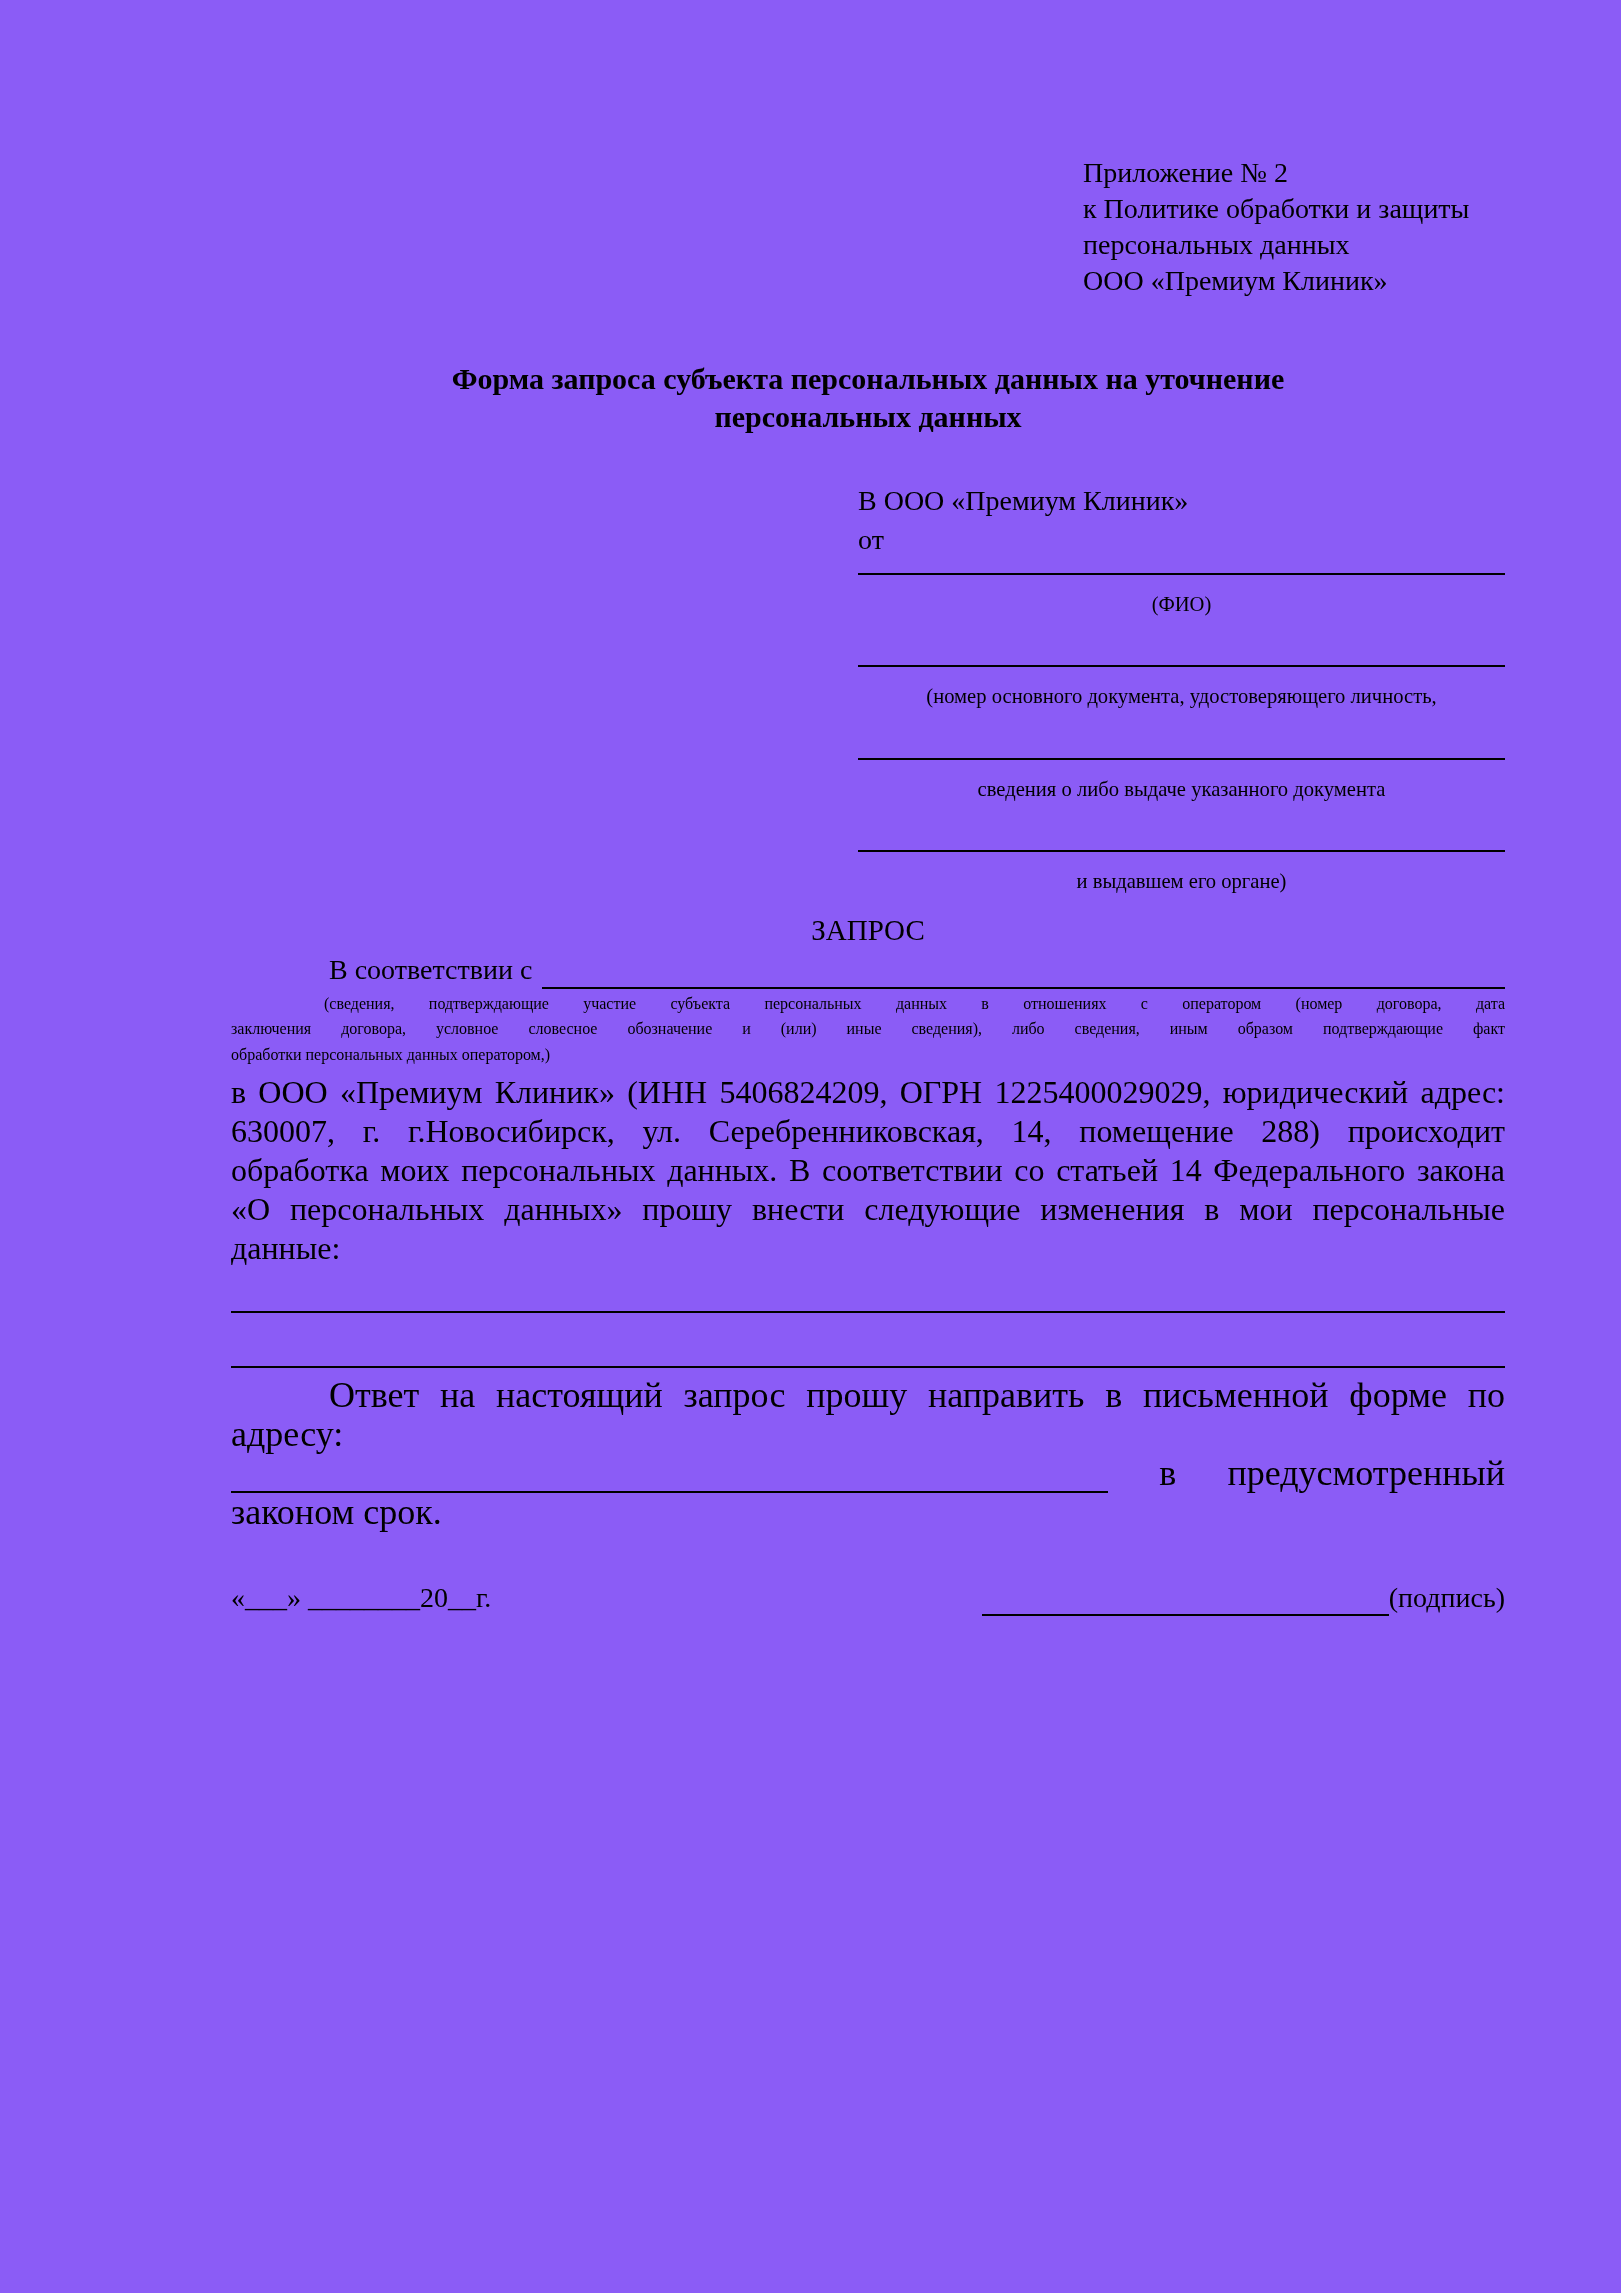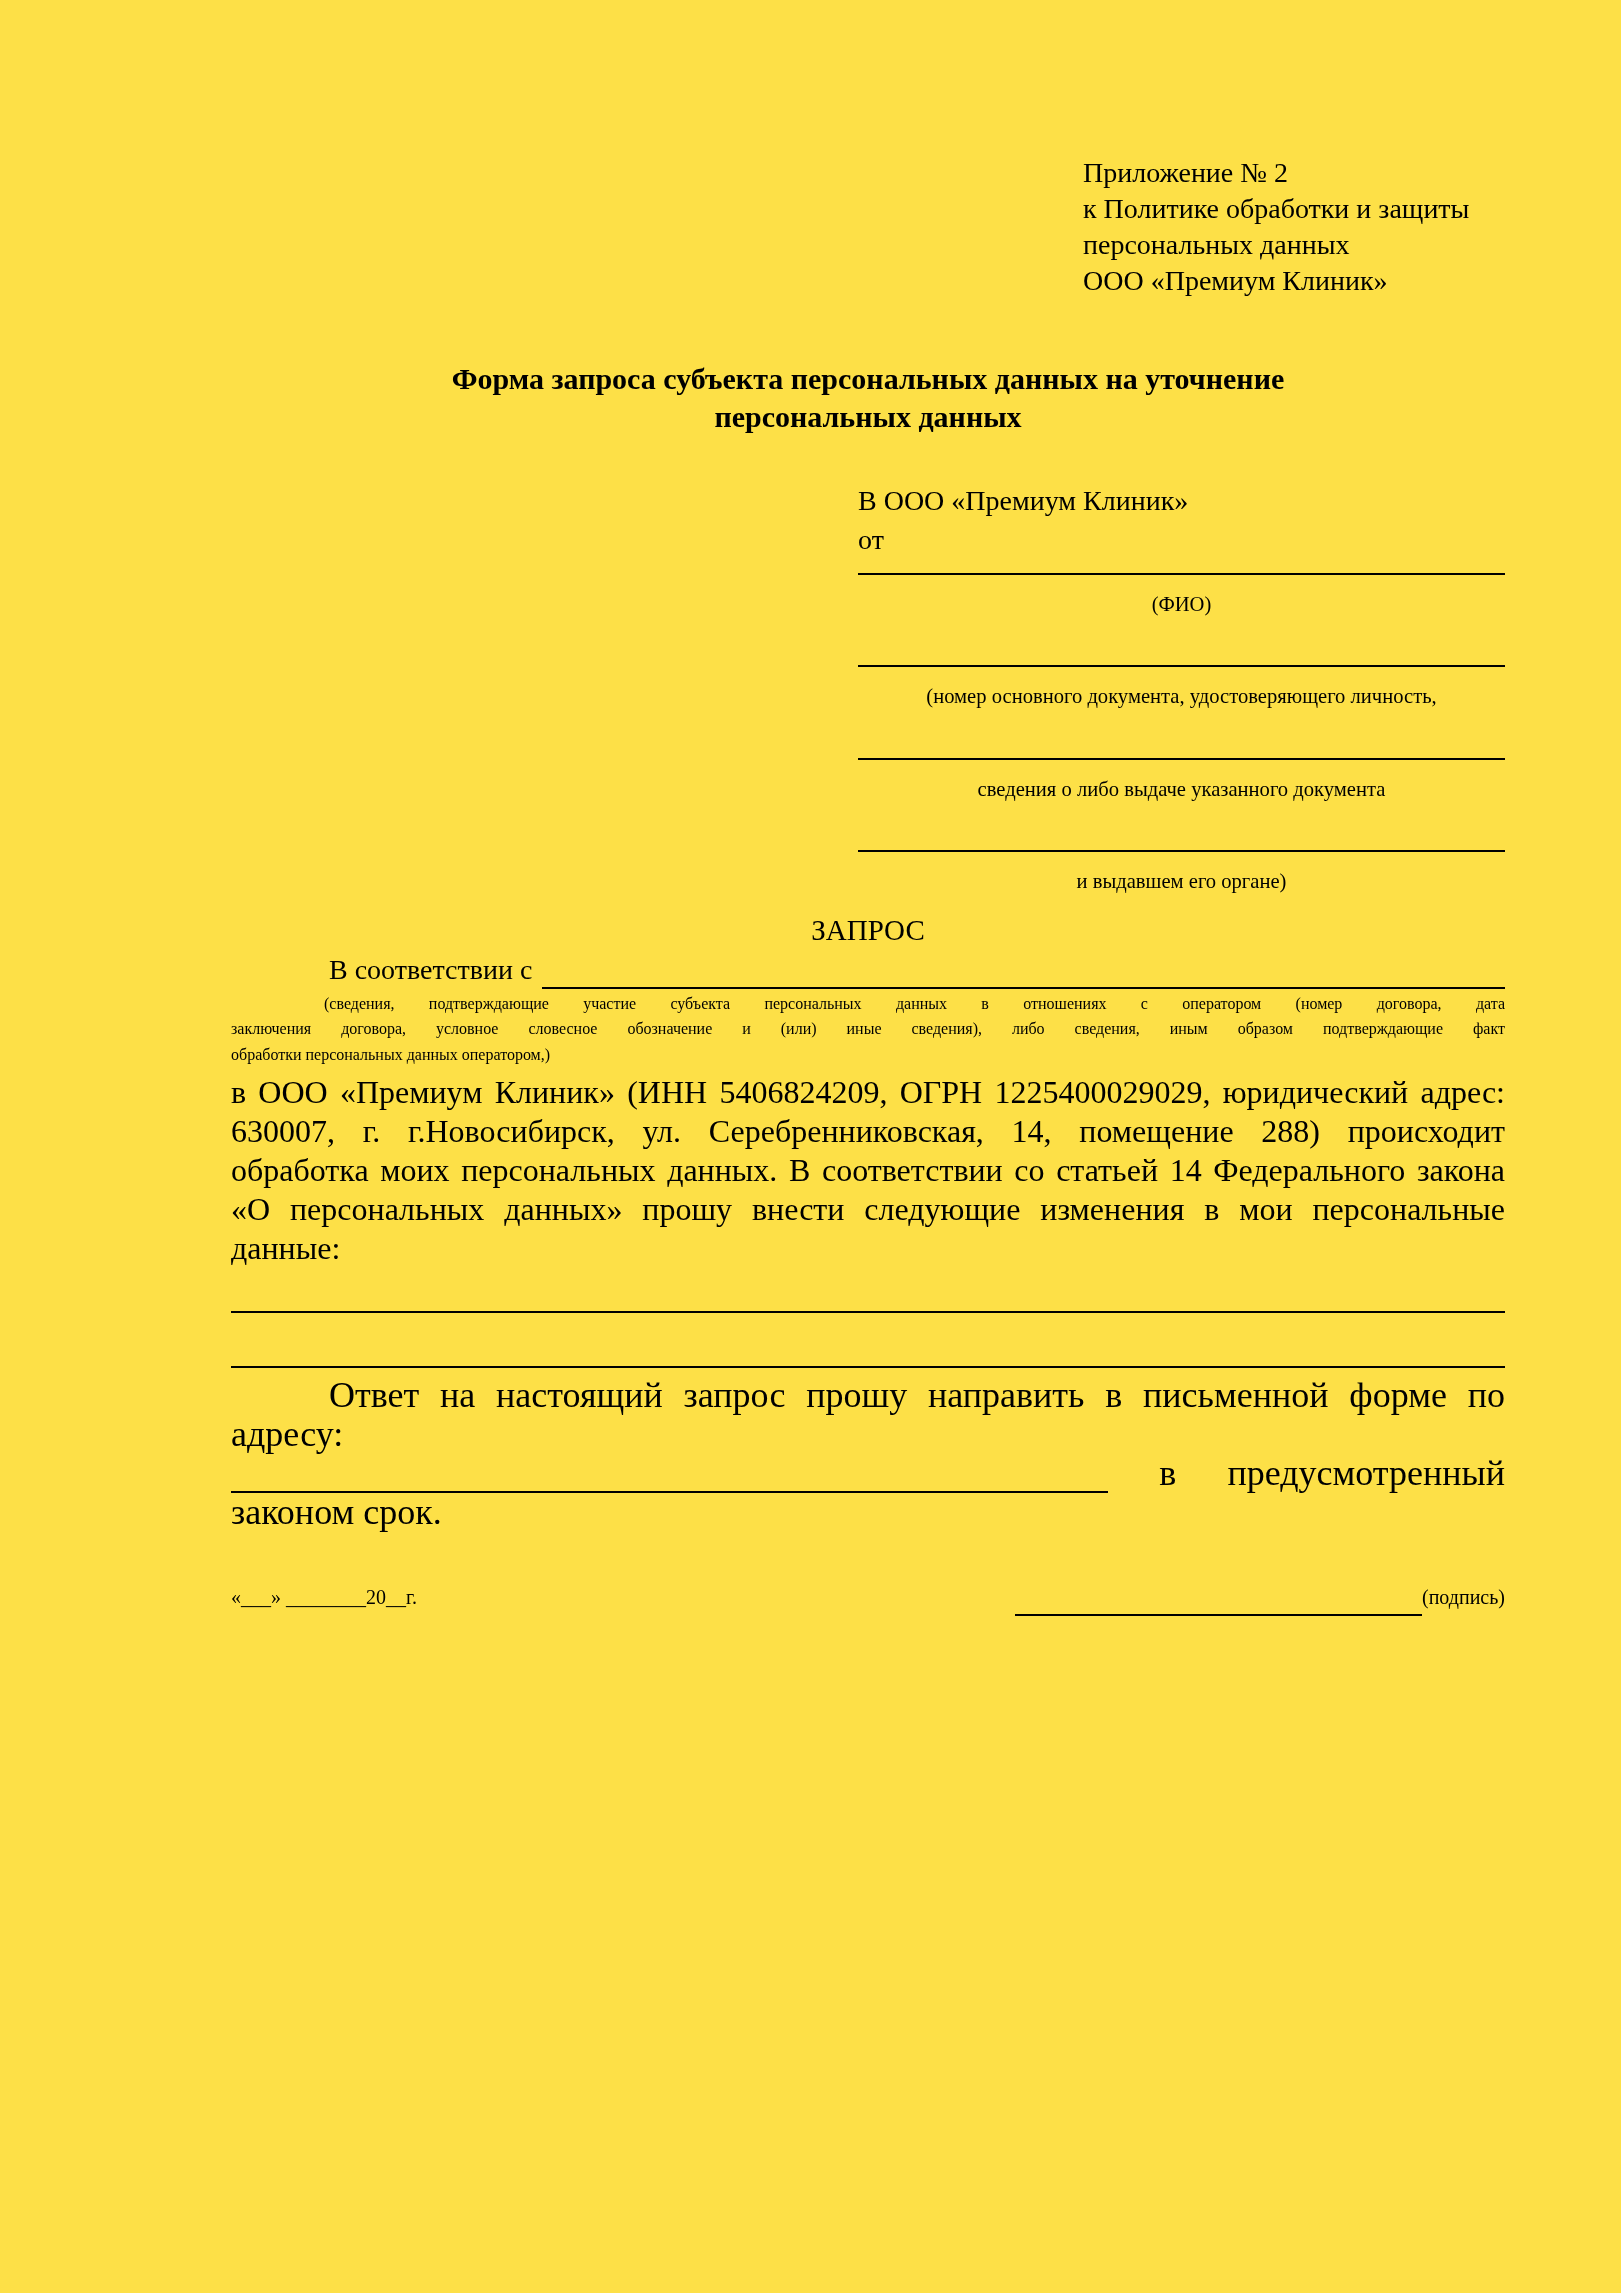--- a/index.html
+++ b/index.html
@@ -1,17 +1,17 @@
 <!DOCTYPE html>
 <html><head>
 <meta charset="utf-8">
 <style>
   html,body{margin:0;padding:0;background:#888;}
   .page{
-    width:1621px;height:2294px;background:#fde047;margin:0 auto;
+    width:1621px;height:2294px;background:#8b5cf6;margin:0 auto;
     font-family:"Liberation Serif","DejaVu Serif",serif;color:#000;
     position:relative;overflow:hidden;
   }
   .content{padding:155px 116px 0 231px;}
   
   .annex{margin-left:852px;font-size:28px;line-height:36px;}
   
   .doc-title{margin-top:61px;text-align:center;font-weight:bold;font-size:30px;line-height:38px;}
   
   .addressee{margin-top:45px;margin-left:627px;width:647px;font-size:28px;line-height:39px;}
@@ -29,21 +29,21 @@
   .body-par{margin-top:5.9px;font-size:32px;line-height:39px;}
   .body-par .jline{text-align:justify;text-align-last:justify;}
   .rule{border-bottom:2.9px solid #000;height:0;}
   .rule-1{margin-top:43px;}
   .rule-2{margin-top:53px;}
   .reply{font-size:36px;line-height:39px;}
   .reply-l1{margin-top:7.8px;text-indent:98px;text-align:justify;text-align-last:justify;}
   .reply-l2{display:flex;justify-content:space-between;align-items:flex-end;}
   .reply-fill{width:877px;border-bottom:2.9px solid #000;height:31px;}
   
-  .sign-row{display:flex;justify-content:space-between;align-items:flex-end;margin-top:47px;font-size:20px;line-height:37px;}
+  .sign-row{display:flex;justify-content:space-between;align-items:flex-end;margin-top:47px;font-size:28px;line-height:37px;}
   .sig-group{display:flex;align-items:flex-end;}
   .sig-line{width:407px;border-bottom:2.9px solid #000;height:31px;}
 </style>
 </head>
 <body>
 
 <div class="page">
   <div class="content">
 
     <div class="annex">

